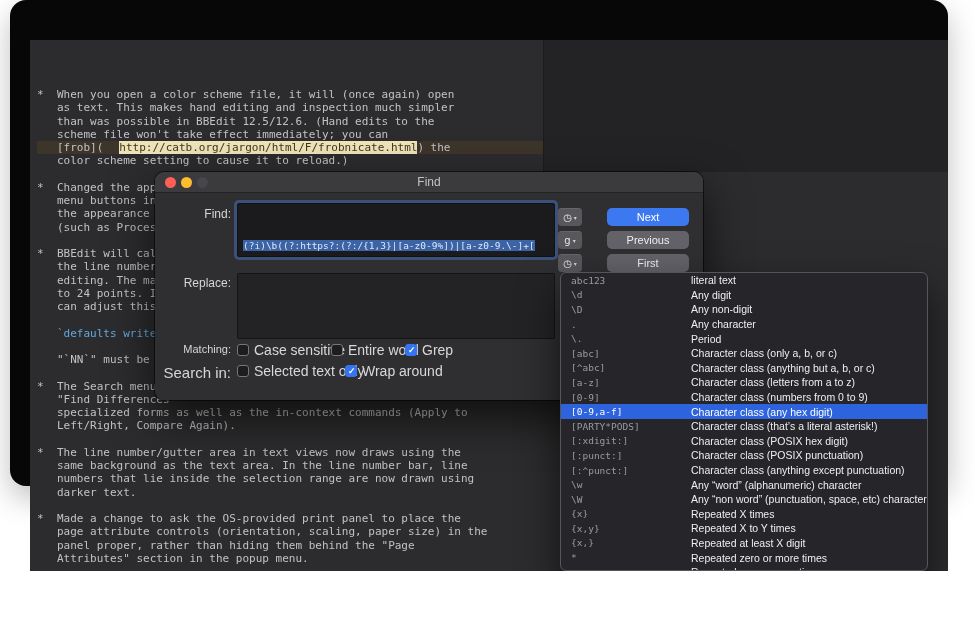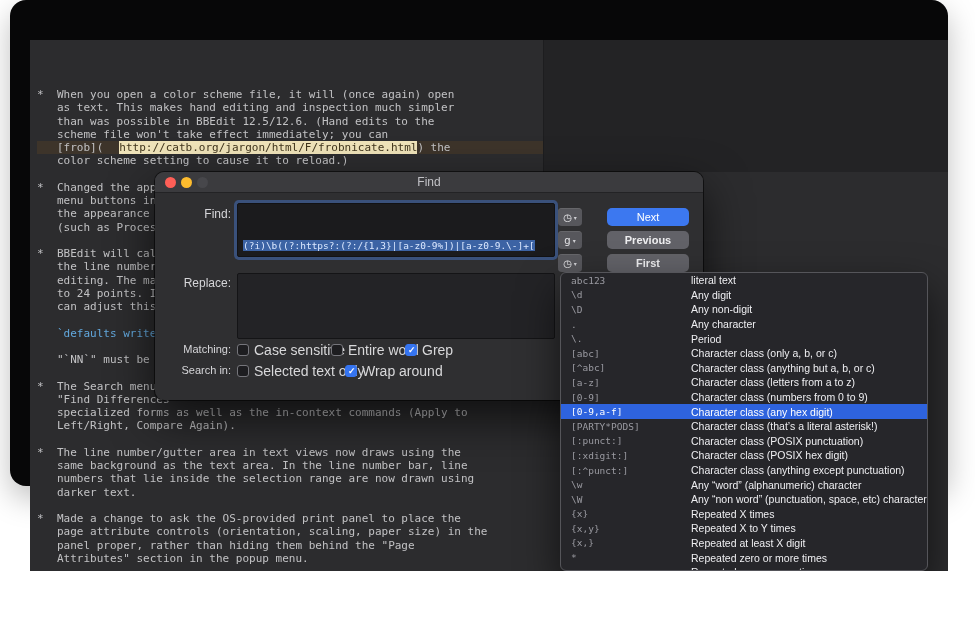--- a/index.html
+++ b/index.html
@@ -50,21 +50,21 @@
 
   .mbtn { position:absolute; left:403px; width:24px; height:18px; background:#57575c;
     border-radius:4px; color:#e4e4e7; display:flex; align-items:center; justify-content:center;
     gap:2px; font-size:10px; box-shadow:inset 0 0.5px 0 rgba(255,255,255,.18);
     font-family:"DejaVu Sans", sans-serif; }
   .mbtn .chev { font-size:6px; color:#cfcfd3; }
 
   .abtn { position:absolute; left:452px; width:82px; height:18px; border-radius:5px;
     display:flex; align-items:center; justify-content:center; font-size:11px; color:#fff; }
   .abtn.primary { background:#3c78f0; }
-  .abtn.plain { background:#626268; color:#eeeef0;font-weight:bold; }
+  .abtn.plain { background:#626268; color:#eeeef0; }
 
   .cb { position:absolute; display:flex; align-items:center; gap:5px; height:14px;
     font-size:14px; color:#d8d8da; white-space:nowrap; }
   .cb .box { width:12px; height:12px; border-radius:3px; background:#1d1d20;
     border:1px solid #75757b; position:relative; flex:none; }
   .cb .box.checked { background:#3574f0; border-color:#3574f0; }
   .cb .box.checked::after { content:"✓"; position:absolute; left:2px; top:0;
     font-size:9px; font-weight:bold; color:#fff; }
 
   
@@ -204,21 +204,21 @@
         </div>
         <div class="cb" style="left:176px;top:171px">
           <span class="box"></span>
           <span>Entire word</span>
         </div>
         <div class="cb" style="left:250px;top:171px">
           <span class="box checked"></span>
           <span>Grep</span>
         </div>
 
-        <div class="fw-label" style="top:192px;font-size:11px">Search in:</div>
+        <div class="fw-label" style="top:192px;font-size:15px">Search in:</div>
         <div class="cb" style="left:82px;top:192px">
           <span class="box"></span>
           <span>Selected text only</span>
         </div>
         <div class="cb" style="left:190px;top:192px">
           <span class="box checked"></span>
           <span>Wrap around</span>
         </div>
       </div>
 
@@ -273,27 +273,27 @@
             <span class="cs-pat">[0-9,a-f]</span>
             <span class="cs-desc">Character class (any hex digit)</span>
           </div>
 
           <div class="cs-row">
             <span class="cs-pat">[PARTY*PODS]</span>
             <span class="cs-desc">Character class (that’s a literal asterisk!)</span>
           </div>
 
           <div class="cs-row">
+            <span class="cs-pat">[:xdigit:]</span>
+            <span class="cs-desc">Character class (POSIX hex digit)</span>
+          </div>
+
+          <div class="cs-row">
             <span class="cs-pat">[:punct:]</span>
             <span class="cs-desc">Character class (POSIX punctuation)</span>
-          </div>
-
-          <div class="cs-row">
-            <span class="cs-pat">[:xdigit:]</span>
-            <span class="cs-desc">Character class (POSIX hex digit)</span>
           </div>
 
           <div class="cs-row">
             <span class="cs-pat">[:^punct:]</span>
             <span class="cs-desc">Character class (anything except punctuation)</span>
           </div>
 
           <div class="cs-row">
             <span class="cs-pat">\w</span>
             <span class="cs-desc">Any “word” (alphanumeric) character</span>

